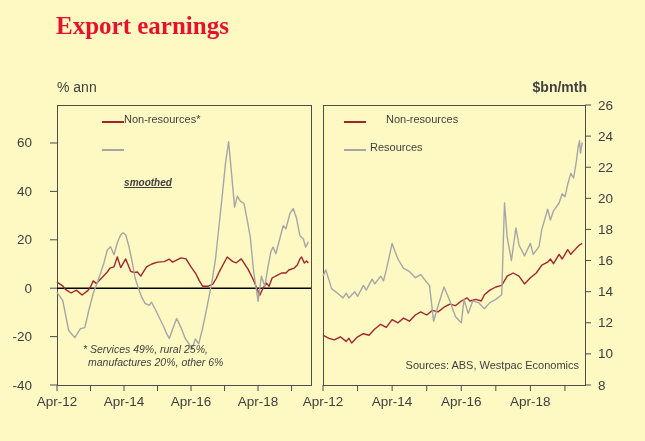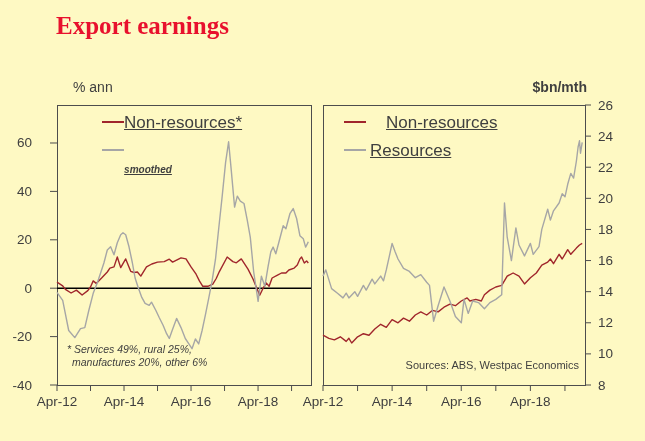--- a/index.html
+++ b/index.html
@@ -1,37 +1,37 @@
 <!DOCTYPE html>
 <html><head>
 <meta charset="utf-8">
 <style>
   html,body{margin:0;padding:0;background:#ffffff;}
   #stage{position:relative;width:645px;height:441px;background:#fef9c3;overflow:hidden;
          font-family:"Liberation Sans",sans-serif;color:#3f3f3f;}
   .abs{position:absolute;}
   .chart-title{font-family:"Liberation Serif",serif;font-weight:bold;font-size:25px;color:#e8112d;}
   .axis-unit{font-size:14px;color:#3f3f3f;}
-  .legend-label{font-size:17px;color:#3f3f3f;white-space:nowrap;text-decoration:underline;}
+  .legend-label{font-size:11px;color:#3f3f3f;white-space:nowrap;}
   .legend-swatch{height:2px;width:22px;}
   .smoothed-note{font-size:10px;font-weight:bold;font-style:italic;text-decoration:underline;
-                 color:#3f3f3f;text-align:center;}
+                 color:#3f3f3f;text-align:center;margin-top:13px;}
   .footnote{font-size:10.5px;font-style:italic;line-height:12.5px;color:#3f3f3f;white-space:nowrap;}
   .footnote .indent{padding-left:5px;text-align:center;}
   .sources{font-size:11px;color:#3f3f3f;white-space:nowrap;}
   svg{overflow:visible;}
 </style>
 </head>
 <body>
 
 <div id="stage">
 
   <div class="abs chart-title" style="left:56px;top:12px;">Export earnings</div>
 
-  <div class="abs axis-unit" style="left:57px;top:79px;margin-left:16px;">% ann</div>
+  <div class="abs axis-unit" style="left:57px;top:79px;">% ann</div>
   <div class="abs axis-unit" style="right:58px;top:79px;font-weight:bold;">$bn/mth</div>
 
   <svg class="abs" style="left:0;top:95px;" width="322" height="346">
       <rect x="57.5" y="10.5" width="254" height="280" fill="none" stroke="#4d4d4d" stroke-width="1"></rect>
       <line x1="57" y1="193.19792566983577" x2="311" y2="193.19792566983577" stroke="#000000" stroke-width="1.4"></line>
       <line x1="57" y1="47.994814174589465" x2="50" y2="47.994814174589465" stroke="#4d4d4d" stroke-width="1"></line>
       <text x="32" y="52.494814174589465" text-anchor="end" font-size="13.5" fill="#3f3f3f">60</text>
       <line x1="57" y1="96.39585133967157" x2="50" y2="96.39585133967157" stroke="#4d4d4d" stroke-width="1"></line>
       <text x="32" y="100.89585133967157" text-anchor="end" font-size="13.5" fill="#3f3f3f">40</text>
       <line x1="57" y1="144.79688850475367" x2="50" y2="144.79688850475367" stroke="#4d4d4d" stroke-width="1"></line>
@@ -99,20 +99,20 @@
   <div class="abs legend-swatch" style="left:102px;top:121px;background:#a0262c;"></div>
   <div class="abs legend-label" style="left:124px;top:113px;">Non-resources*</div>
   <div class="abs legend-swatch" style="left:102px;top:149px;background:#a6a6a6;"></div>
   <div class="abs smoothed-note" style="left:102px;top:164px;width:92px;">smoothed</div>
 
   <div class="abs legend-swatch" style="left:344px;top:121px;background:#a0262c;"></div>
   <div class="abs legend-label" style="left:370px;top:113px;margin-left:16px;">Non-resources</div>
   <div class="abs legend-swatch" style="left:344px;top:149px;background:#a6a6a6;"></div>
   <div class="abs legend-label" style="left:370px;top:141px;">Resources</div>
 
-  <div class="abs footnote" style="left:67px;top:343px;">
+  <div class="abs footnote" style="left:83px;top:343px;">
     <div>* Services 49%, rural 25%,</div>
     <div class="indent">manufactures 20%, other 6%</div>
   </div>
 
   <div class="abs sources" style="right:66px;top:359px;margin-left:13px;">Sources:  ABS, Westpac  Economics</div>
 
 </div>
 
 </body></html>

